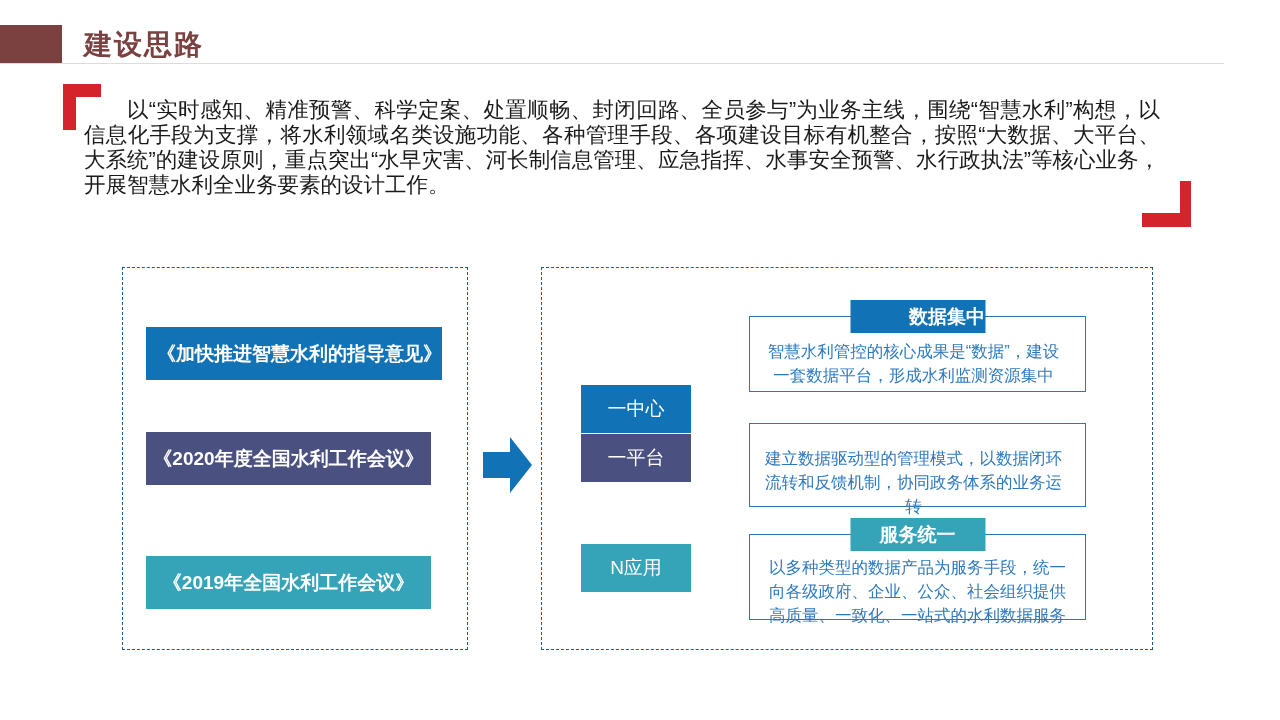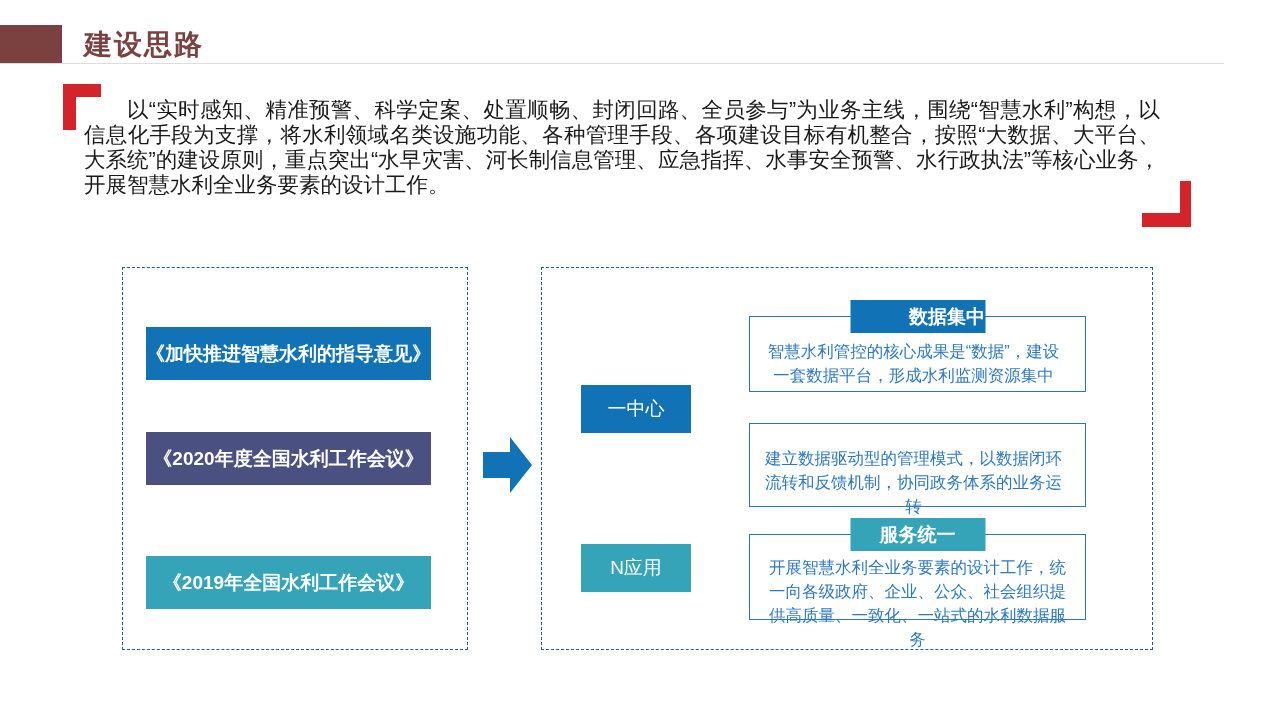--- a/index.html
+++ b/index.html
@@ -27,21 +27,21 @@
   
   .panel{position:absolute;box-sizing:border-box;border:1.5px dashed #1f5c8b;background:#ffffff;}
   .panel-left{left:122px;top:267px;width:346px;height:383px;}
   .panel-right{left:541px;top:267px;width:612px;height:383px;}
   
   .doc-box{
     position:absolute;left:23px;width:285px;height:53px;
     color:#ffffff;font-size:19px;font-weight:bold;text-align:center;line-height:53px;
     white-space:nowrap;
   }
-  .doc-0{top:59px;} .doc-1{top:164px;} .doc-2{top:288px;}
+  .doc-0{top:59px;padding-left:11px;} .doc-1{top:164px;} .doc-2{top:288px;}
   
   .flow-arrow{position:absolute;left:483px;top:437px;width:49px;height:56px;}
   
   .pillar-label{
     position:absolute;left:39px;width:110px;height:48px;
     color:#ffffff;font-size:19px;text-align:center;line-height:48px;white-space:nowrap;
   }
   .pl-0{top:69px;margin-top:48px;} .pl-1{top:166px;} .pl-2{top:276px;}
   .pillar-card{
     position:absolute;left:207px;width:337px;box-sizing:border-box;
@@ -83,24 +83,25 @@
   </svg>
 
   <div class="panel panel-right">
 
     <div class="pillar-label pl-0" style="background-color: rgb(18, 114, 182);">一中心</div>
     <div class="pillar-card pc-0">
       <div class="pillar-badge" style="background-color: rgb(18, 114, 182); text-align: right;">数据集中</div>
       <div class="pillar-desc">智慧水利管控的核心成果是“数据”，建设一套数据平台，形成水利监测资源集中</div>
     </div>
 
+    <div class="pillar-label pl-1" style="background-color: rgb(74, 81, 129);">一平台</div>
     <div class="pillar-card pc-1">
       <div class="pillar-desc">建立数据驱动型的管理模式，以数据闭环流转和反馈机制，协同政务体系的业务运转</div>
     </div>
 
     <div class="pillar-label pl-2" style="background-color: rgb(53, 164, 185);">N应用</div>
     <div class="pillar-card pc-2">
       <div class="pillar-badge" style="background-color: rgb(53, 164, 185);">服务统一</div>
-      <div class="pillar-desc">开展智慧水利全业务要素的设计工作，统一向各级政府、企业、公众、社会组织提供高质量、一致化、一站式的水利数据服务</div>
+      <div class="pillar-desc">以多种类型的数据产品为服务手段，统一向各级政府、企业、公众、社会组织提供高质量、一致化、一站式的水利数据服务</div>
     </div>
 
   </div>
 </div>
 
 </body></html>

